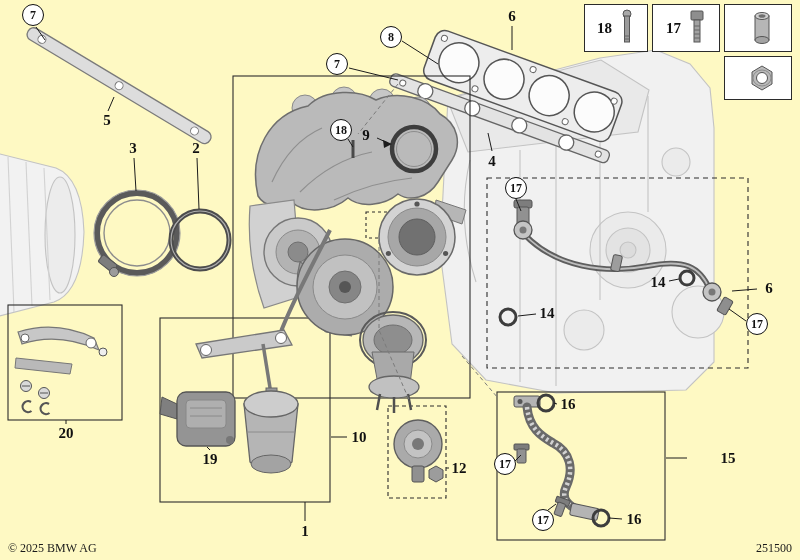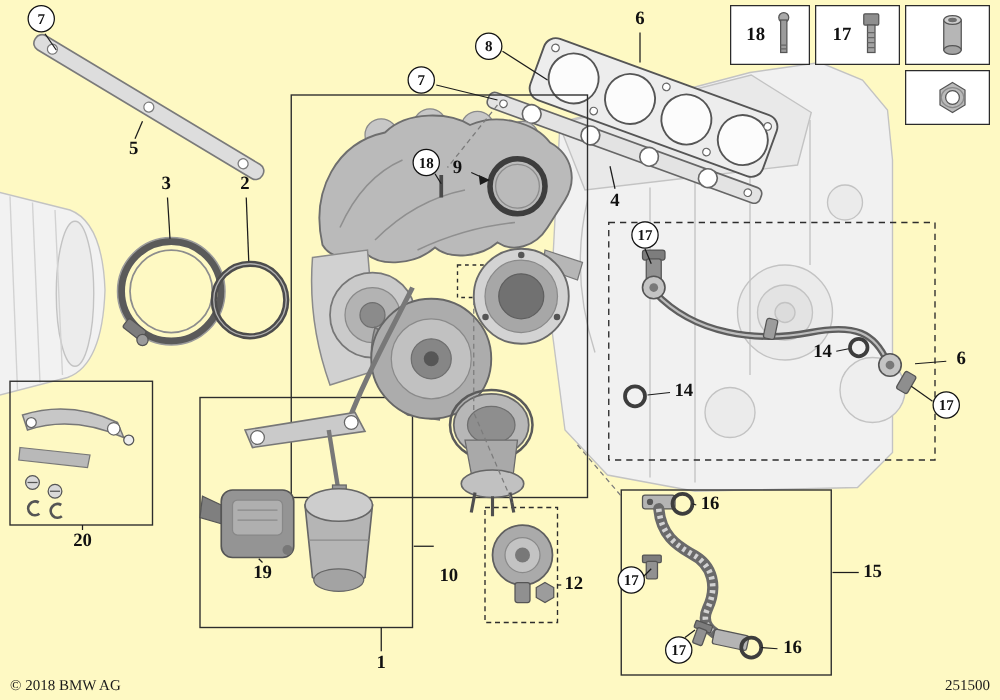--- a/index.html
+++ b/index.html
@@ -303,26 +303,26 @@
   <div class="co circled" style="left:341px;top:130px">18</div>
   <div class="co plain" style="left:366px;top:135px">9</div>
   <div class="co plain" style="left:512px;top:16px">6</div>
   <div class="co plain" style="left:492px;top:161px">4</div>
   <div class="co circled" style="left:516px;top:188px">17</div>
   <div class="co plain" style="left:547px;top:313px">14</div>
   <div class="co plain" style="left:658px;top:282px">14</div>
   <div class="co plain" style="left:769px;top:288px">6</div>
   <div class="co circled" style="left:757px;top:324px">17</div>
   <div class="co plain" style="left:66px;top:433px">20</div>
-  <div class="co plain" style="left:359px;top:461px">10</div>
+  <div class="co plain" style="left:359px;top:437px">10</div>
   <div class="co plain" style="left:210px;top:459px">19</div>
   <div class="co plain" style="left:459px;top:468px">12</div>
   <div class="co plain" style="left:568px;top:404px">16</div>
   <div class="co circled" style="left:505px;top:464px">17</div>
-  <div class="co plain" style="left:698px;top:458px">15</div>
+  <div class="co plain" style="left:728px;top:458px">15</div>
   <div class="co plain" style="left:634px;top:519px">16</div>
   <div class="co circled" style="left:543px;top:520px">17</div>
   <div class="co plain" style="left:305px;top:531px">1</div>
 
-  <div class="footer-left">© 2018 BMW AG</div>
+  <div class="footer-left">© 2025 BMW AG</div>
   <div class="footer-right">251500</div>
 
 </div>
 
 </body></html>

